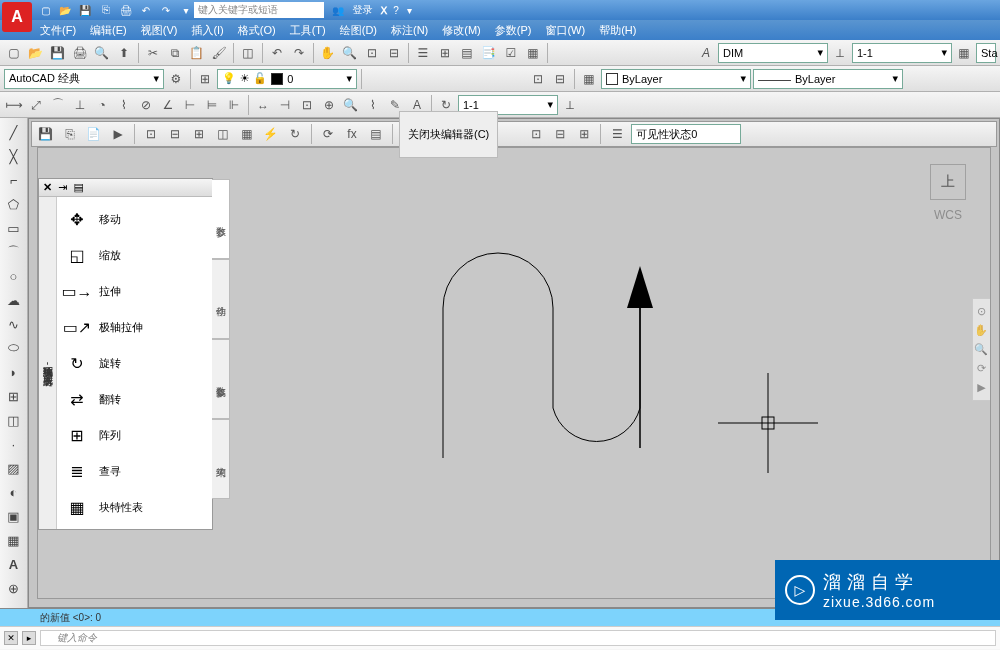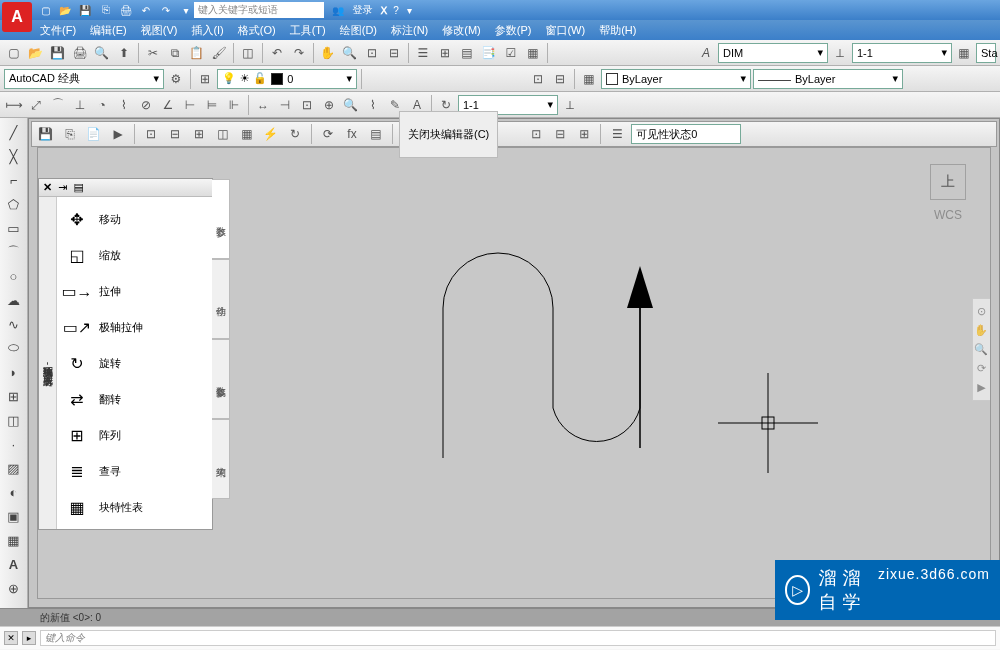--- a/index.html
+++ b/index.html
@@ -37,28 +37,28 @@
 .ptab{height:80px;background:#f0f0f0;border:1px solid #bbb;border-left:none;writing-mode:vertical-rl;display:flex;align-items:center;justify-content:center;font-size:10px;color:#555;cursor:pointer}
 .ptab:first-child{background:#fff}
 .view-cube{position:absolute;right:12px;top:8px;width:60px;height:80px;opacity:.6}
 .view-cube .cube{width:36px;height:36px;border:1px solid #888;margin:8px auto;display:flex;align-items:center;justify-content:center;font-size:14px}
 .view-cube .wcs{text-align:center;font-size:12px;color:#666}
 .right-nav{position:absolute;right:0;top:150px;width:18px;background:#f0f0f0;border:1px solid #ccc;border-right:none;display:flex;flex-direction:column;align-items:center;gap:6px;padding:6px 0;opacity:.7}
 .right-nav span{font-size:11px;color:#777}
 svg.drawing{position:absolute;inset:0;width:100%;height:100%}
 .watermark{position:absolute;right:0;bottom:30px;width:225px;height:60px;background:#0066b3;display:flex;align-items:center;gap:8px;padding:0 10px;z-index:20}
 .wm-logo{width:30px;height:30px;border:2px solid #fff;border-radius:50%;display:flex;align-items:center;justify-content:center;color:#fff;font-size:14px}
-.wm-text{color:#fff;display:flex;flex-direction:row}
+.wm-text{color:#fff;display:flex;flex-direction:column}
 .wm-text .t1{font-size:18px;letter-spacing:6px}
 .wm-text .t2{font-size:14px;letter-spacing:1px}
 .cmd-area{position:absolute;bottom:0;left:0;right:0;height:42px;background:#f5f5f5;border-top:1px solid #888}
-.cmd-hist{height:18px;background:#a3a3a3;border-bottom:1px solid #ccc;padding:2px 8px 2px 40px;font-size:10px;color:#333}
+.cmd-hist{height:18px;background:#7dd3fc;border-bottom:1px solid #ccc;padding:2px 8px 2px 40px;font-size:10px;color:#333}
 .cmd-line{height:22px;display:flex;align-items:center;padding:0 4px;gap:4px;background:#fafafa}
 .cmd-line .x{width:14px;height:14px;background:#ddd;border:1px solid #aaa;display:flex;align-items:center;justify-content:center;font-size:9px}
-.cmd-input{flex:1;background:#fff;border:1px solid #ccc;height:16px;padding:0 4px;font-style:italic;color:#888;font-size:10px;display:flex;align-items:center}
+.cmd-input{flex:1;background:#fff;border:1px solid #ccc;height:16px;padding:0 16px;font-style:italic;color:#888;font-size:10px;display:flex;align-items:center}
 </style>
 </head>
 <body>
 
 <div class="logo">A</div>
 
 <div class="title-bar">
   <div class="qat" style="margin-left:34px">
     <span>▢</span>
     <span>📂</span>

